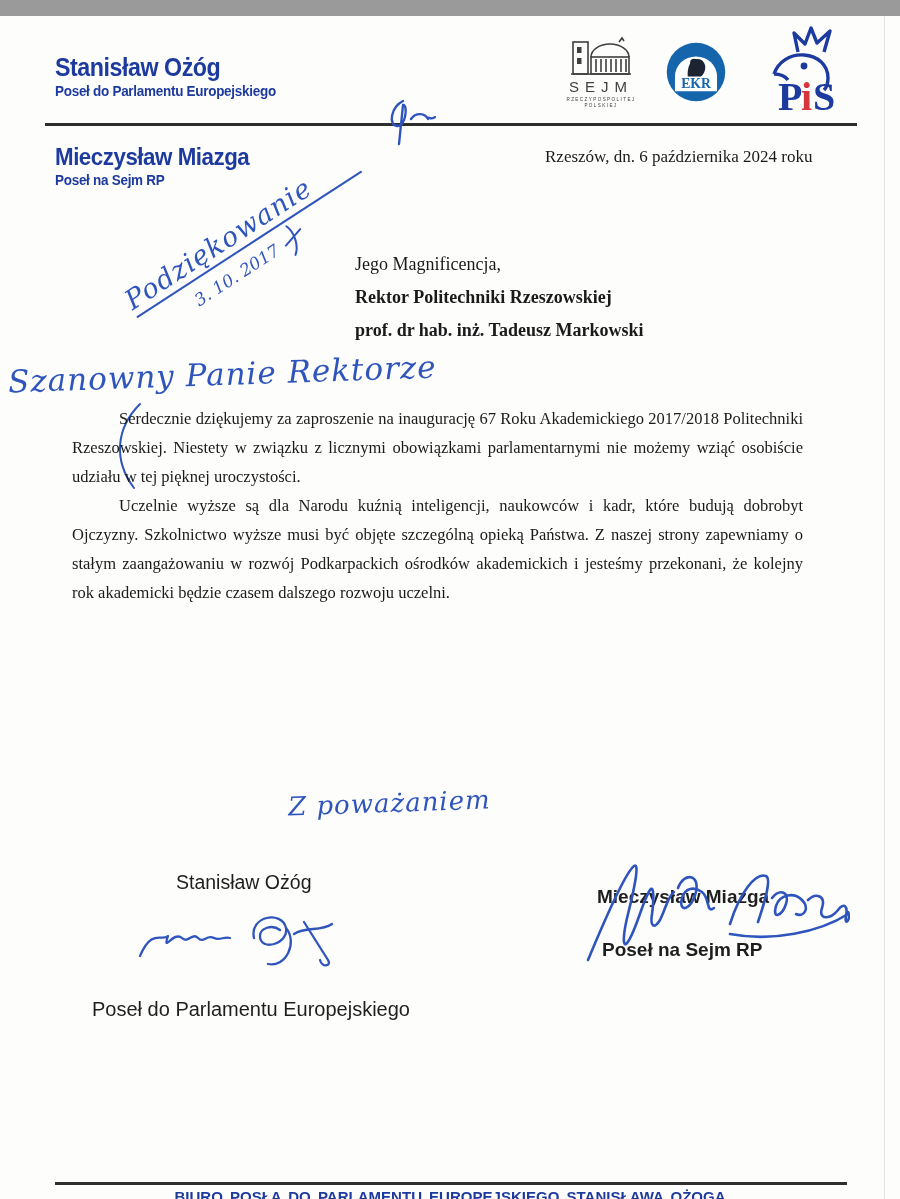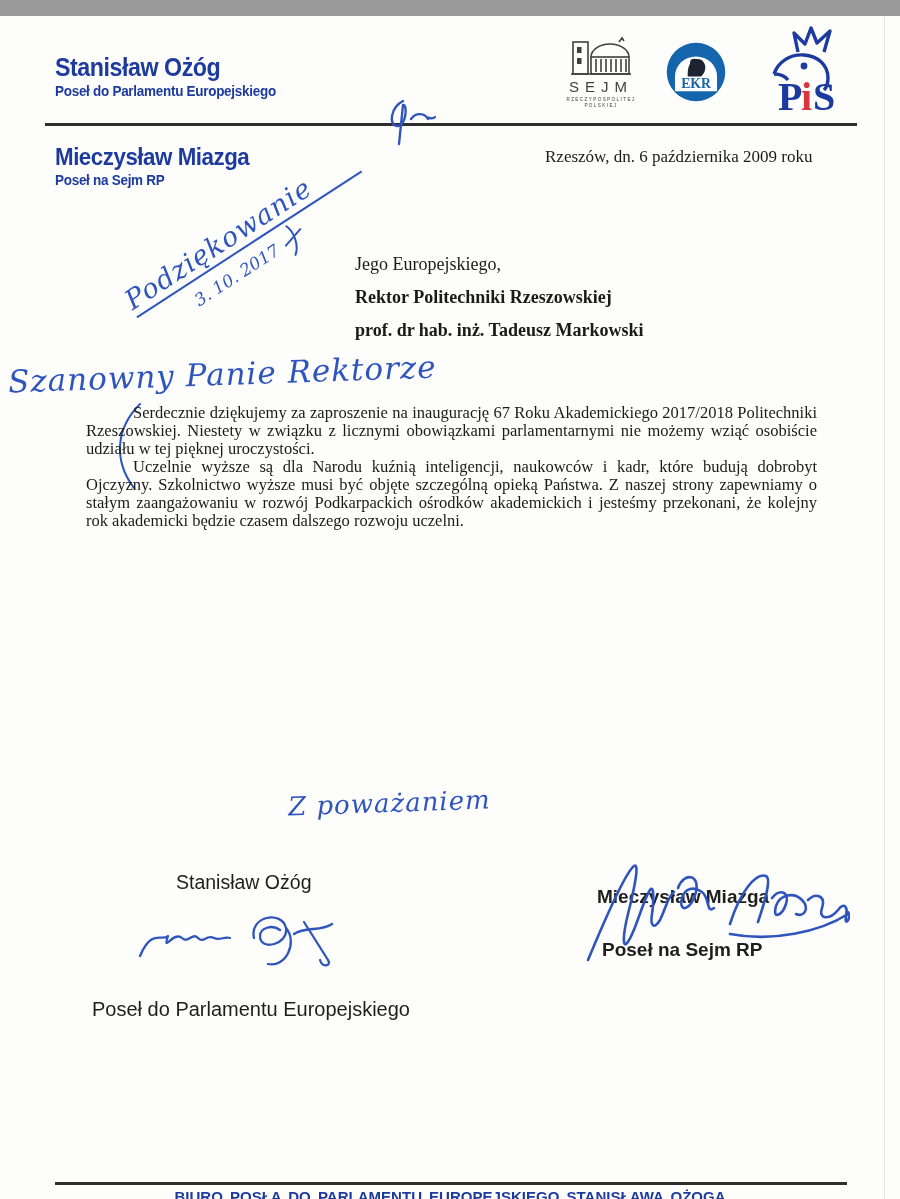--- a/index.html
+++ b/index.html
@@ -13,21 +13,21 @@
   .hdr-name{font-family:"Liberation Sans",sans-serif;font-weight:bold;color:var(--header-blue);
     transform:scaleX(0.93);transform-origin:left top;letter-spacing:-0.5px;line-height:1.05;}
   .hdr-title{font-family:"Liberation Sans",sans-serif;font-weight:bold;color:var(--header-blue);
     transform:scaleX(0.93);transform-origin:left top;letter-spacing:-0.3px;}
   .rule{background:#2e2e2e;height:3px;}
   
   .dateline{font-size:17px;}
   .recipient-line{font-size:18px;line-height:33px;}
   .bold{font-weight:bold;}
   
-  #body-text{left:86px;top:388px;width:731px;font-size:16.5px;line-height:18px;text-align:justify;}
+  #body-text{left:72px;top:388px;width:731px;font-size:16.5px;line-height:29px;text-align:justify;}
   #body-text p{margin:0;text-indent:47px;}
   
   .hand{font-family:"DejaVu Serif",serif;font-style:italic;color:var(--ink-blue);}
   .sig-svg path{fill:none;stroke:var(--ink-blue);stroke-linecap:round;stroke-linejoin:round;}
   
   .typed{font-family:"Liberation Sans",sans-serif;color:#1e1e1e;}
   
   .footer-blue{font-family:"Liberation Sans",sans-serif;font-weight:bold;color:var(--header-blue);}
 </style>
 </head>
@@ -90,35 +90,35 @@
   <svg class="abs sig-svg" style="left:378px;top:76px;" width="58" height="58" viewBox="0 0 58 58">
     <path d="M25,9 C13,15 10,33 19,34 C28,35 30,12 25,13 L21,52" stroke-width="2.4"></path>
     <path d="M33,27 C38,20 47,21 50,27 C49,23 53,29 57,25" stroke-width="2.4"></path>
   </svg>
 
   <div class="abs" style="left:55px;top:128px;">
     <div class="hdr-name" style="font-size:24px;">Mieczysław Miazga</div>
     <div class="hdr-title" style="font-size:14.5px;margin-top:3px;">Poseł na Sejm RP</div>
   </div>
 
-  <div class="abs dateline" style="left:545px;top:131px;">Rzeszów, dn. 6 października 2009 roku</div>
+  <div class="abs dateline" style="left:545px;top:131px;">Rzeszów, dn. 6 października 2024 roku</div>
 
   <div class="abs" style="left:138px;top:268px;width:270px;transform:rotate(-33deg);transform-origin:left center;">
     <div class="hand" style="font-size:27px;letter-spacing:1px;">Podziękowanie</div>
     <div style="border-top:2px solid var(--ink-blue);width:268px;margin-top:1px;"></div>
     <div class="hand" style="font-size:17px;margin:2px 0 0 58px;">
       <span>3. 10. 2017</span>
       <svg class="sig-svg" width="26" height="34" viewBox="0 0 26 34" style="vertical-align:-12px;">
         <path d="M14,2 C18,12 13,26 6,31 M3,18 L24,12" stroke-width="2"></path>
       </svg>
     </div>
   </div>
 
   <div class="abs" style="left:355px;top:232px;">
-    <div class="recipient-line">Jego Europejskiego,</div>
+    <div class="recipient-line">Jego Magnificencja,</div>
     <div class="recipient-line bold">Rektor Politechniki Rzeszowskiej</div>
     <div class="recipient-line bold">prof. dr hab. inż. Tadeusz Markowski</div>
   </div>
 
   <div class="abs hand" style="left:8px;top:340px;font-size:31px;transform:rotate(-2deg);letter-spacing:1px;">Szanowny Panie Rektorze</div>
   <svg class="abs sig-svg" style="left:110px;top:386px;" width="34" height="90" viewBox="0 0 34 90">
     <path d="M30,2 C6,26 3,58 24,86" stroke-width="2"></path>
   </svg>
 
   <div class="abs" id="body-text">

